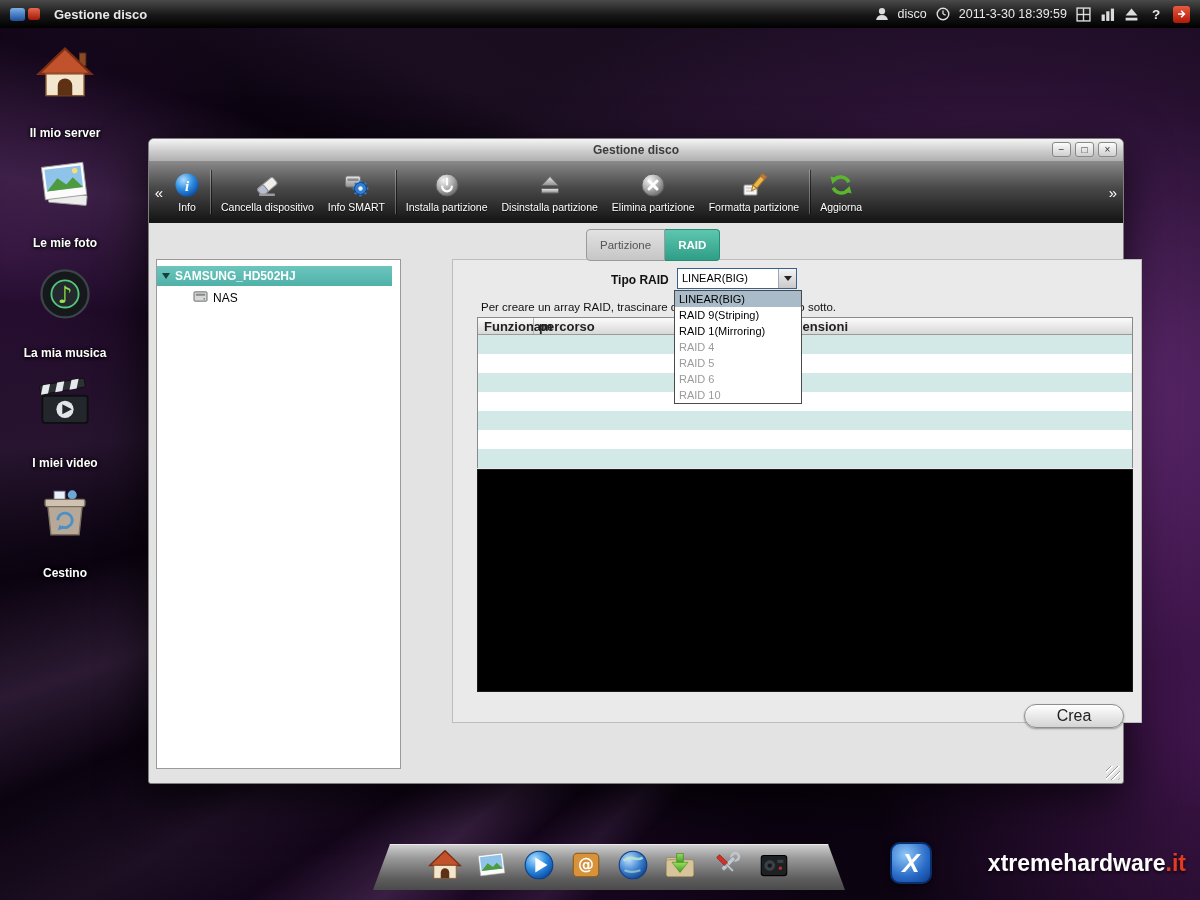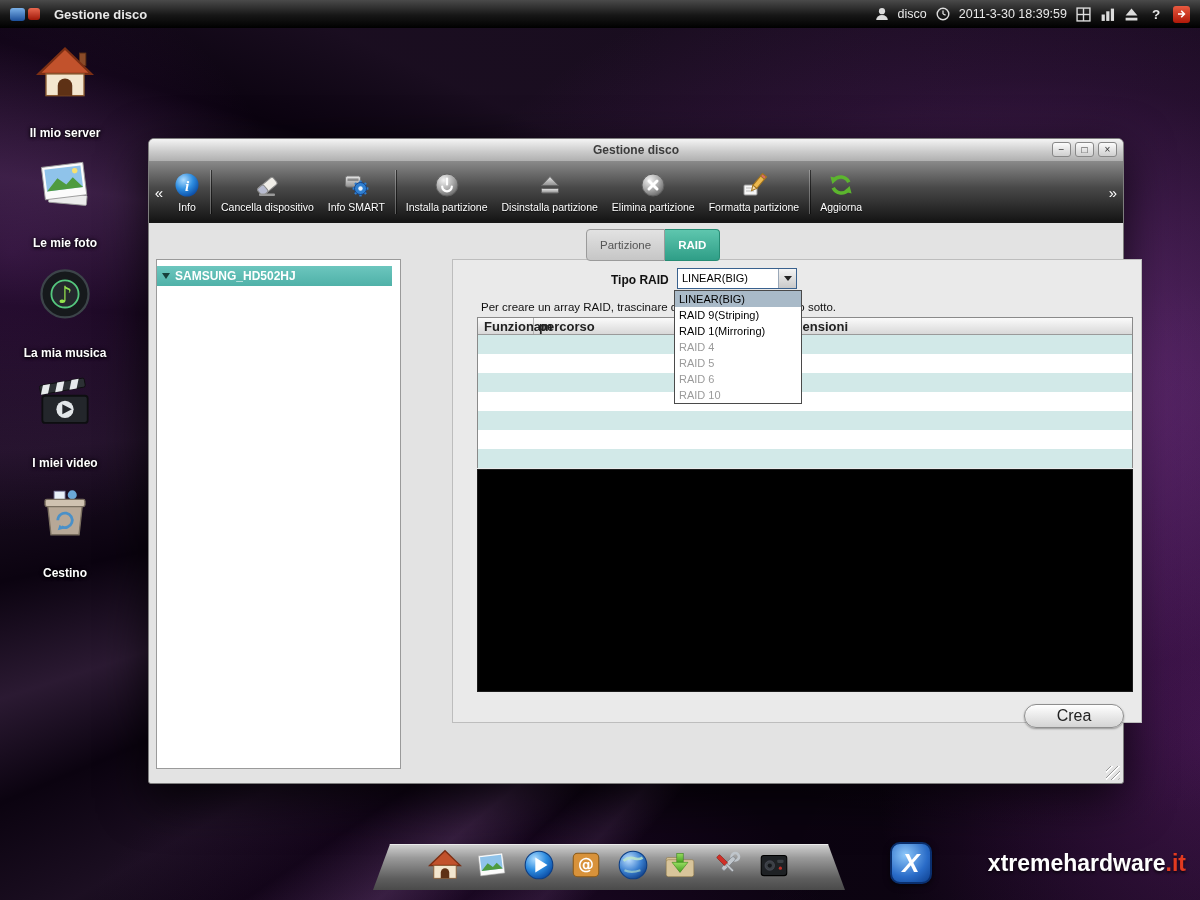--- a/index.html
+++ b/index.html
@@ -360,20 +360,28 @@
   <div class="tabs">
     <div class="tab"><span>Partizione</span></div>
     <div class="tab active"><span>RAID</span></div>
   </div>
 
   <div class="treepanel">
     <div class="treerow selected">
       <i class="expander"></i>
       <span>SAMSUNG_HD502HJ</span>
     </div>
+    <div class="treerow child">
+      <span><svg width="15" height="13" viewBox="0 0 16 14">
+            <rect x="1" y="2" width="14" height="10" rx="1" fill="#d8d8d8" stroke="#666"></rect>
+            <rect x="3" y="4" width="10" height="2.2" fill="#888"></rect>
+            <circle cx="12" cy="9.5" r="1" fill="#5a5"></circle>
+          </svg></span>
+      <span>NAS</span>
+    </div>
   </div>
 
   <div class="raidpanel">
     <span class="raidlabel">Tipo RAID</span>
 
     <div class="combo">
       <span class="combo-val">LINEAR(BIG)</span>
       <span class="combo-btn">
           <i class="caret"></i>
         </span>

